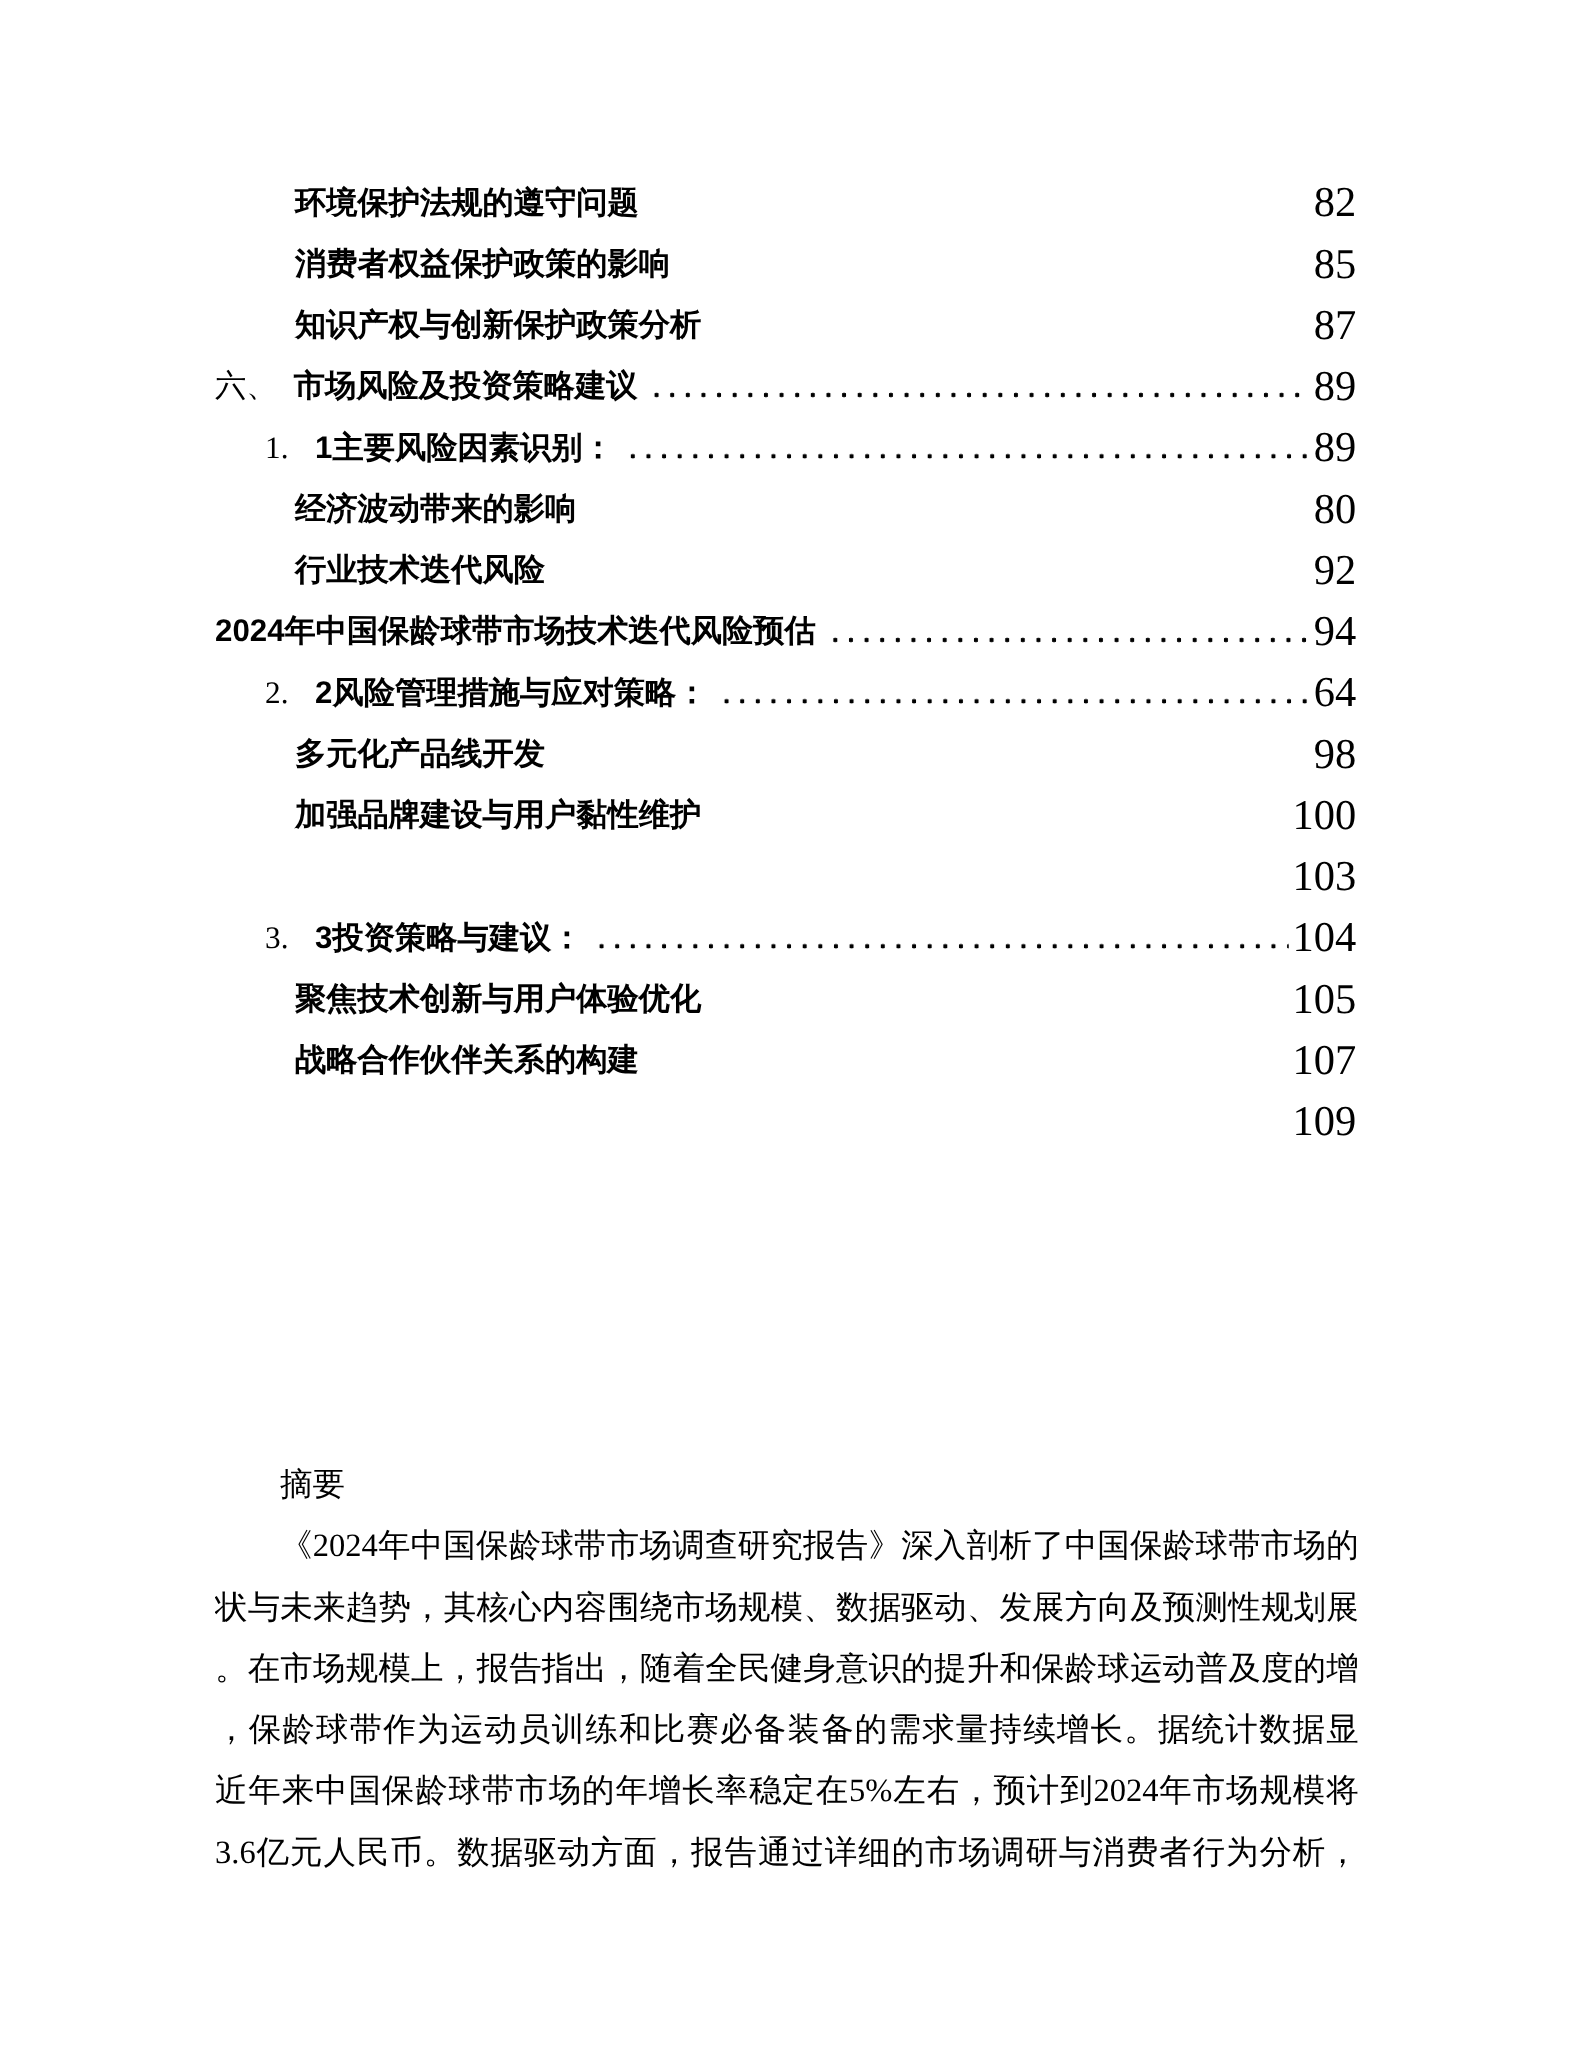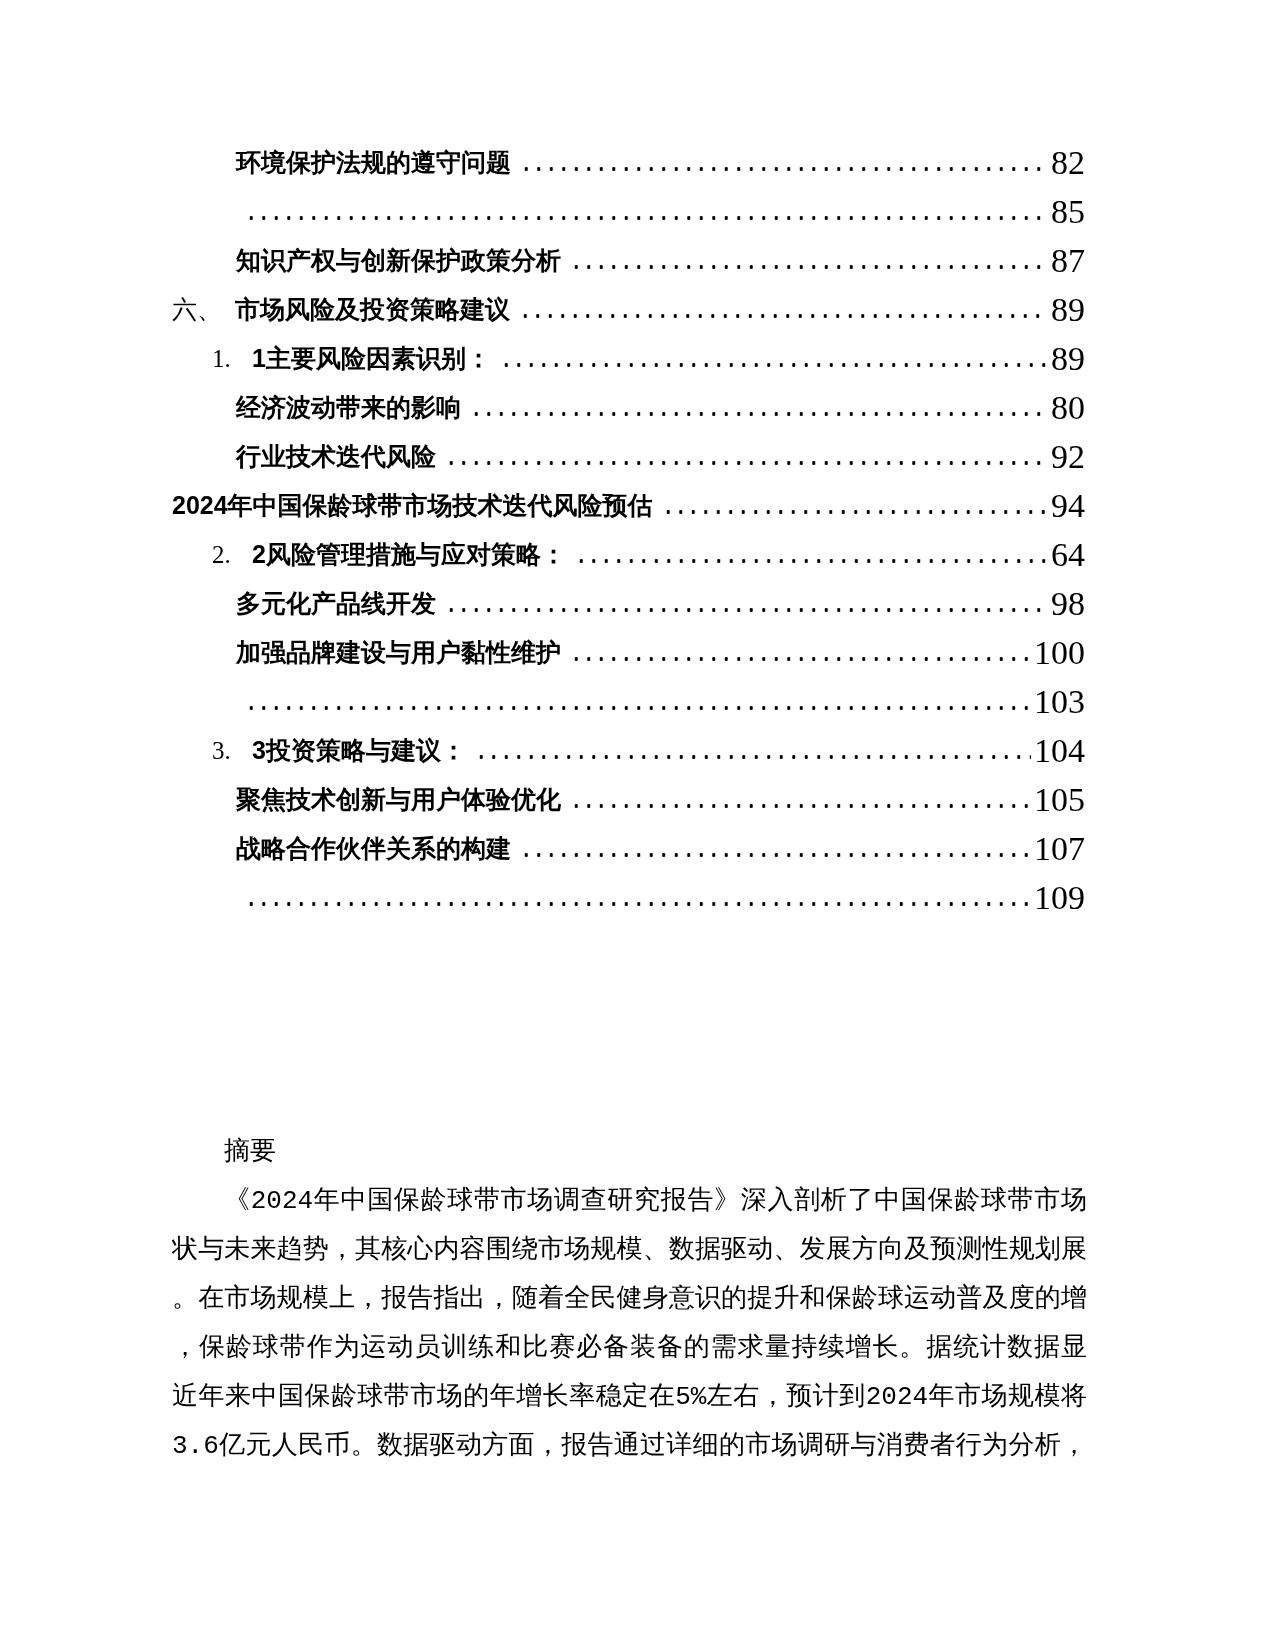--- a/index.html
+++ b/index.html
@@ -26,21 +26,21 @@
   .toc-row {
     display: flex;
     height: 49px;
     line-height: 49px;
     font-family: "Liberation Sans", "DejaVu Sans", sans-serif;
     font-weight: 700;
     font-size: 25px;
     white-space: nowrap;
   }
   .toc-row.ind-1 { padding-left: 40px; }
-  .toc-row.ind-2 { padding-left: 64px; }
+  .toc-row.ind-2 { padding-left: 64px; align-items: center; }
   .toc-prefix {
     font-family: "Liberation Serif", "DejaVu Serif", serif;
     font-weight: 400;
     flex: 0 0 auto;
   }
   .ind-0 > .toc-prefix { width: 63px; }
   .ind-1 > .toc-prefix { width: 40px; }
   .toc-label { flex: 0 0 auto; }
   .toc-dots {
     flex: 1 1 auto;
@@ -54,22 +54,22 @@
     flex: 0 0 auto;
     font-family: "Liberation Serif", "DejaVu Serif", serif;
     font-weight: 400;
     font-size: 34px;
   }
   
   .abstract {
     position: absolute;
     left: 172px;
     right: 188px;
-    top: 1128px;
-    font-family: Liberation Mono, monospace;
+    top: 1163px;
+    font-family: Liberation Serif, serif;
     font-size: 26px;
     line-height: 49px;
   }
   .abstract-heading {
     height: 49px;
     padding-left: 52px;
   }
   .abs-line {
     height: 49px;
     overflow: hidden;
@@ -83,20 +83,21 @@
 
 <div class="page">
 
   <div class="toc" id="toc">
       <div class="toc-row ind-2">
         <span class="toc-label">环境保护法规的遵守问题</span>
         <span class="toc-dots"></span>
         <span class="toc-page">82</span>
       </div>
       <div class="toc-row ind-2">
+        <span class="toc-label">消费者权益保护政策的影响</span>
         <span class="toc-dots"></span>
         <span class="toc-page">85</span>
       </div>
       <div class="toc-row ind-2">
         <span class="toc-label">知识产权与创新保护政策分析</span>
         <span class="toc-dots"></span>
         <span class="toc-page">87</span>
       </div>
       <div class="toc-row ind-0">
         <span class="toc-prefix">六、</span>

